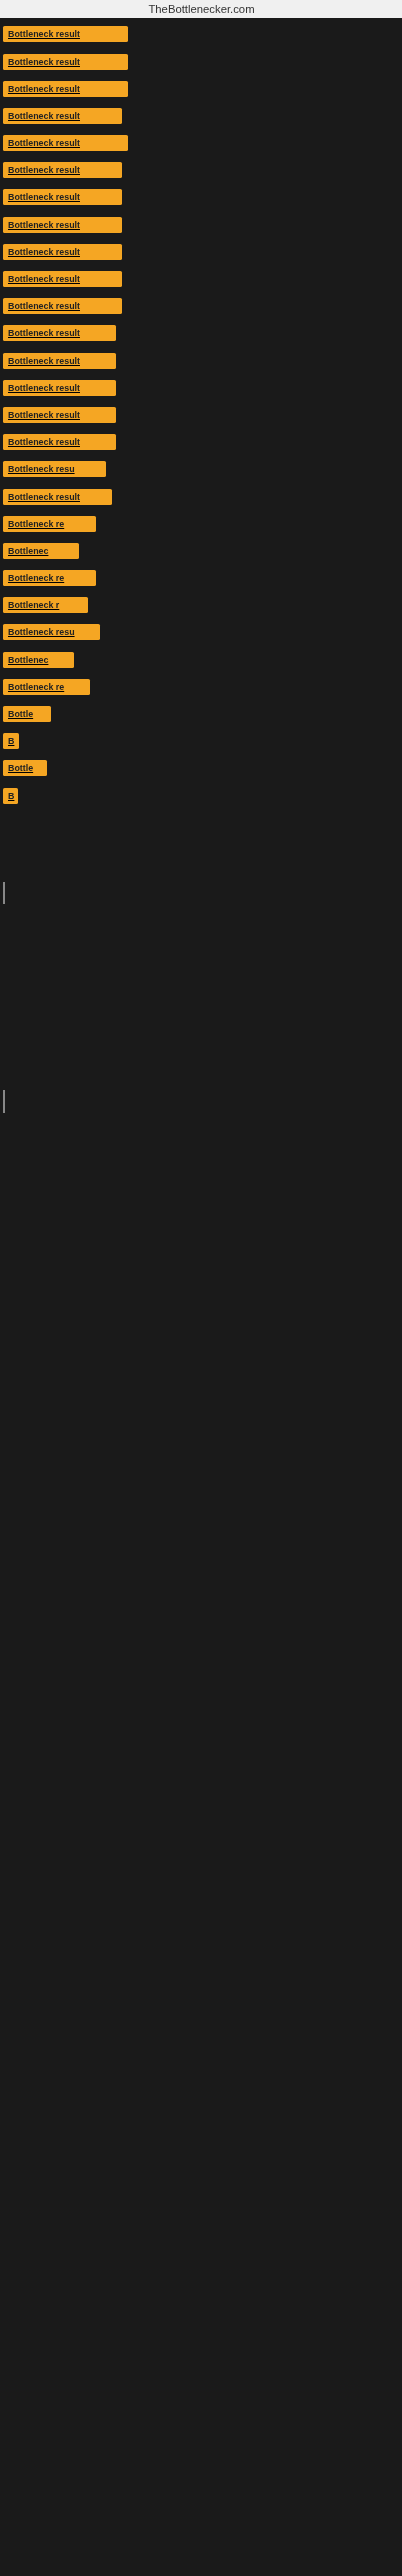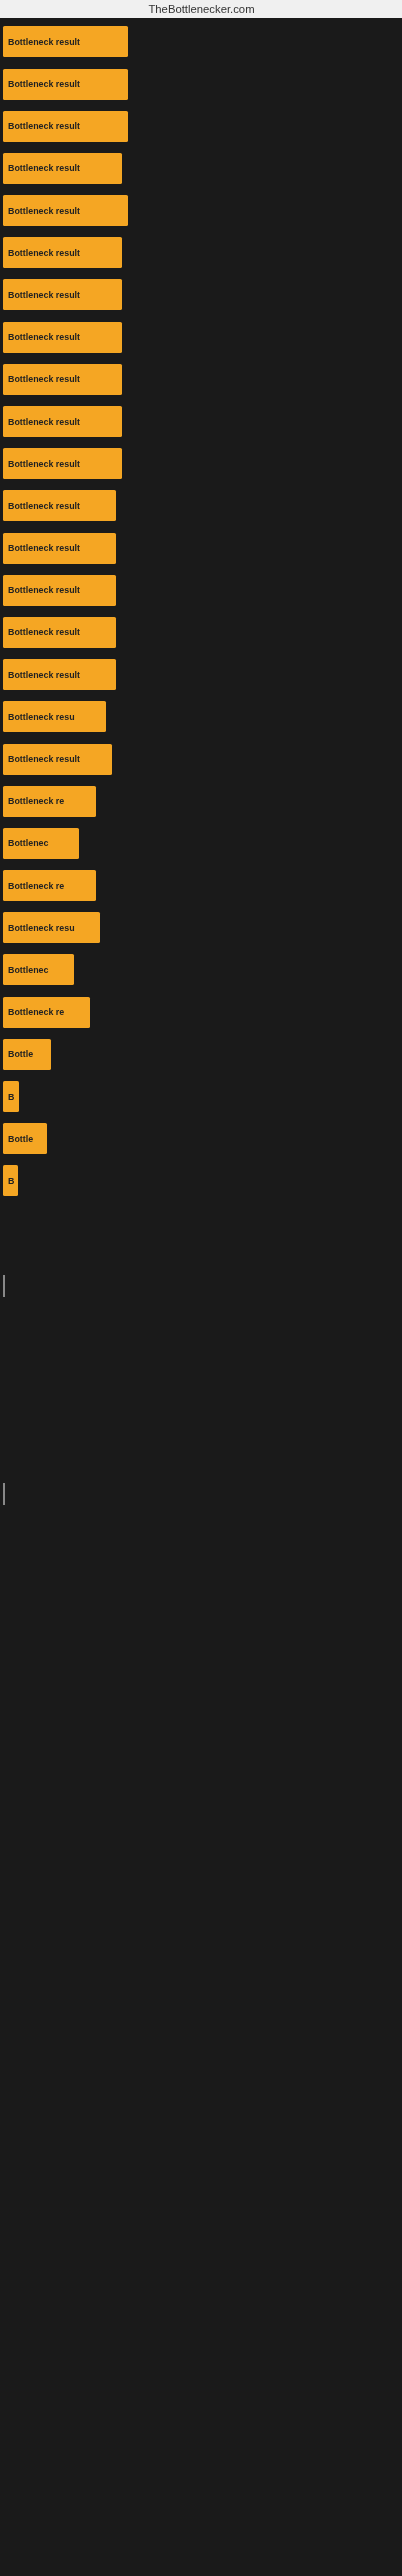--- a/index.html
+++ b/index.html
@@ -31,27 +31,28 @@
 
     .bar-row {
       display: flex;
       align-items: center;
       margin-bottom: 1.6px;
       padding: 1.6px 3.2px;
     }
 
     .bar {
       background-color: #f5a623;
-      height: 31px;
+      height: 16px;
       display: flex;
       align-items: center;
       padding-left: 4.8px;
       border-radius: 1.6px;
       overflow: hidden;
       white-space: nowrap;
+      text-decoration: underline;
     }
 
     .bar-label {
       color: #222;
       font-size: 8.9px;
       font-weight: bold;
     }
   </style>
 </head>
 <body>
@@ -160,20 +161,25 @@
       <div class="bar" style="width: 76px;">
         <span class="bar-label">Bottlenec</span>
       </div>
     </div>
     <div class="bar-row" style="margin-bottom: 8px;">
       <div class="bar" style="width: 93px;">
         <span class="bar-label">Bottleneck re</span>
       </div>
     </div>
     <div class="bar-row" style="margin-bottom: 8px;">
+      <div class="bar" style="width: 85px;">
+        <span class="bar-label">Bottleneck r</span>
+      </div>
+    </div>
+    <div class="bar-row" style="margin-bottom: 8px;">
       <div class="bar" style="width: 97px;">
         <span class="bar-label">Bottleneck resu</span>
       </div>
     </div>
     <div class="bar-row" style="margin-bottom: 8px;">
       <div class="bar" style="width: 71px;">
         <span class="bar-label">Bottlenec</span>
       </div>
     </div>
     <div class="bar-row" style="margin-bottom: 8px;">

